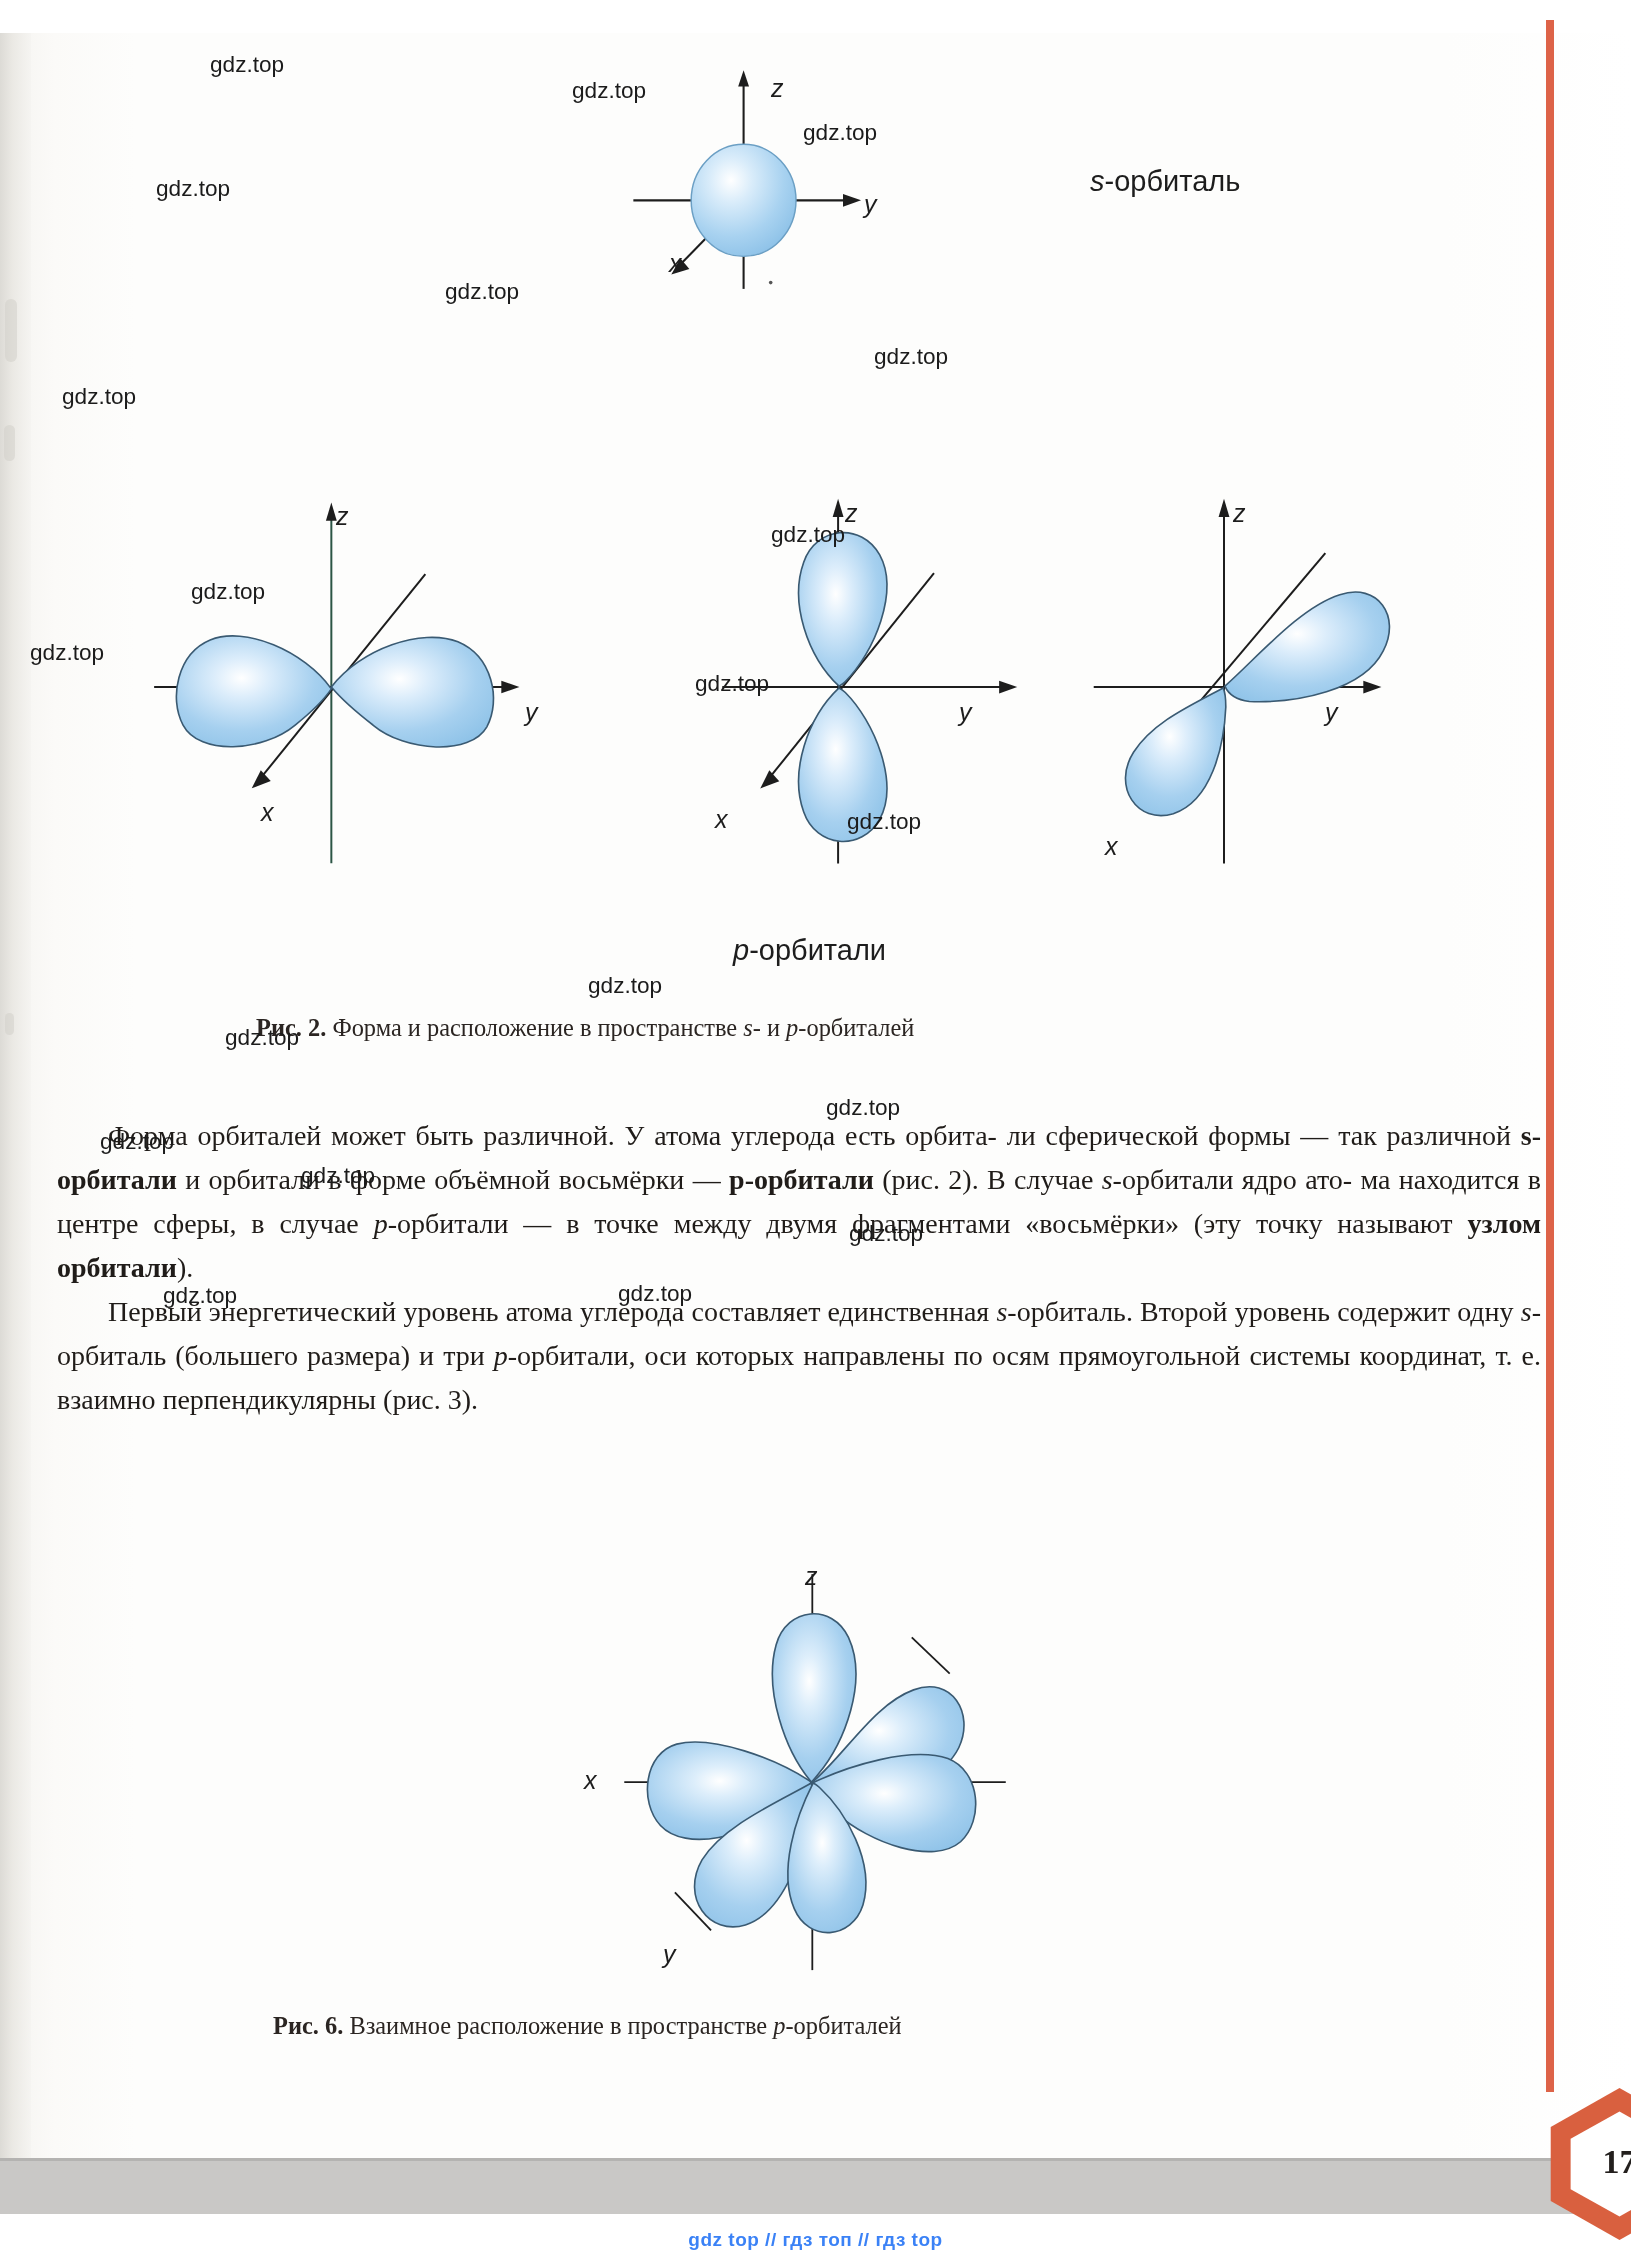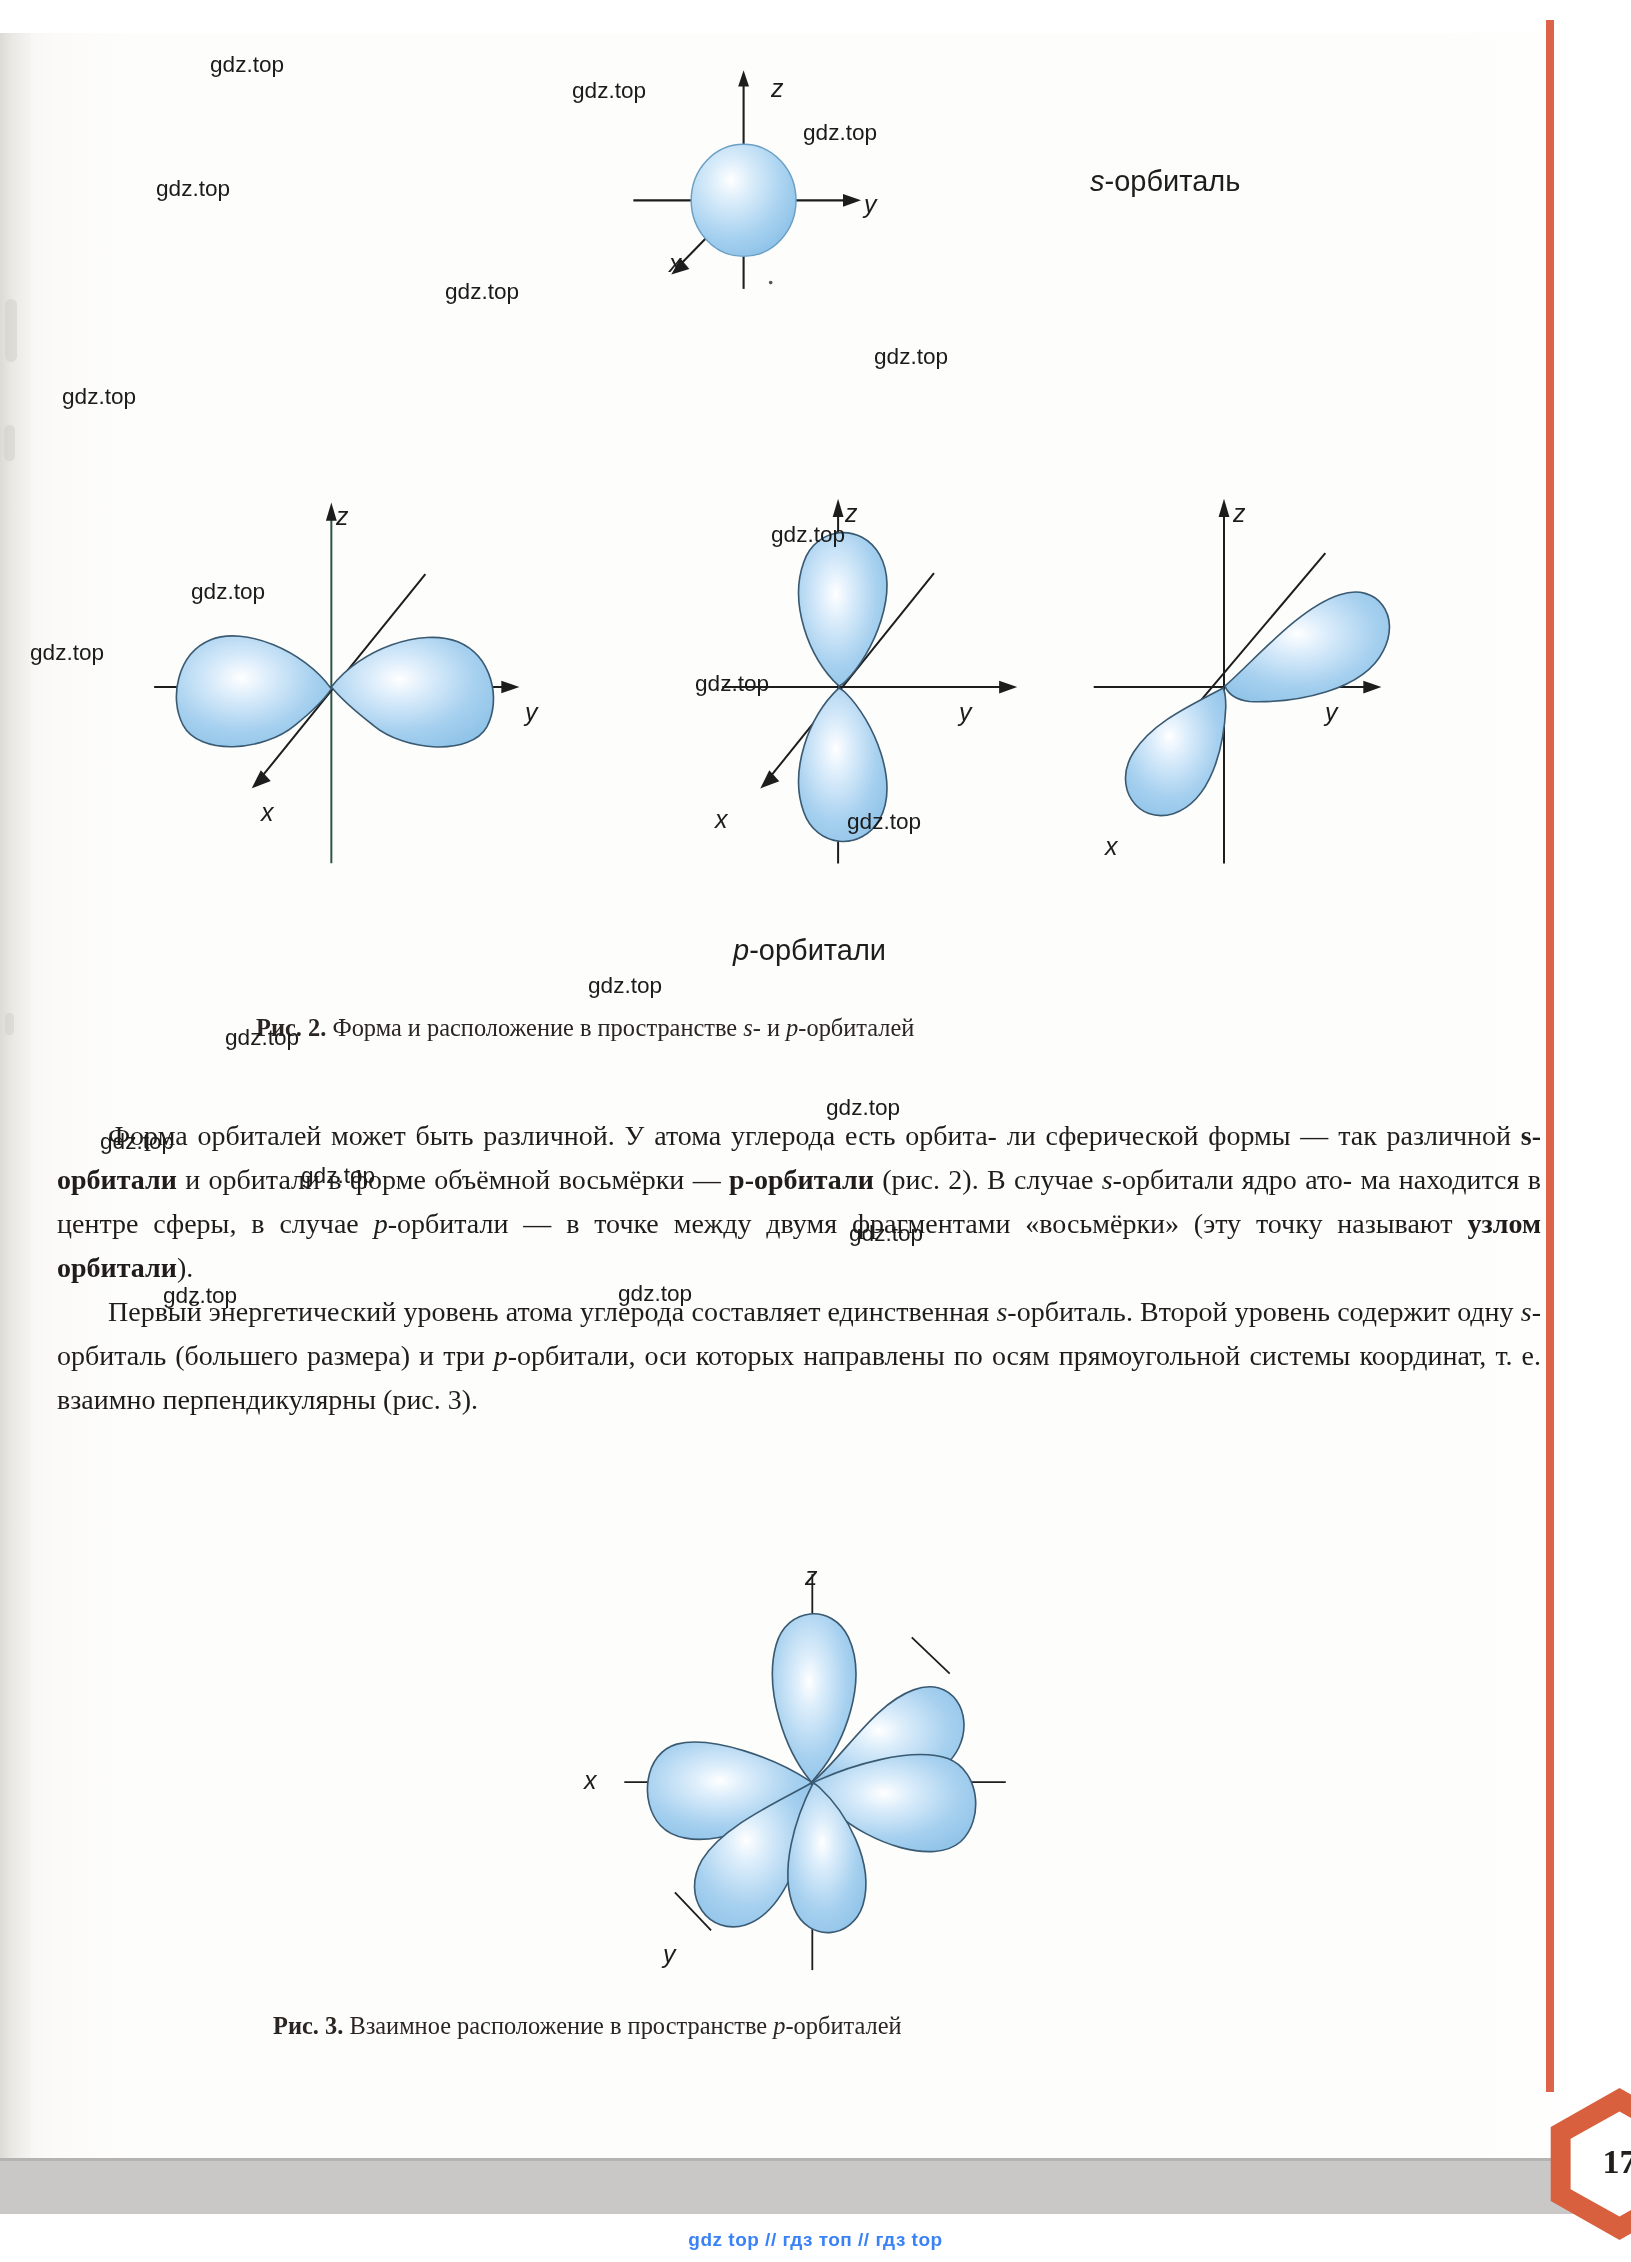--- a/index.html
+++ b/index.html
@@ -279,21 +279,21 @@
       <path d="M277,271 C240,292 180,318 156,356 C132,398 164,440 204,428 C248,414 268,346 278,298 C279,286 278,276 277,271 Z" fill="url(#lobA)" stroke="#3a5a72" stroke-width="1.8"></path>
 
       <path d="M279,271 C260,308 240,368 258,410 C274,448 322,444 334,406 C348,358 314,302 286,276 C283,273 281,272 279,271 Z" fill="url(#lobA)" stroke="#3a5a72" stroke-width="1.8"></path>
     </svg>
   </div>
   <div class="lbl" style="left:805px;top:1562px;"><i>z</i></div>
   <div class="lbl" style="left:584px;top:1766px;"><i>x</i></div>
   <div class="lbl" style="left:663px;top:1940px;"><i>y</i></div>
 
   <div class="caption" style="left:273px;top:2012px;">
-    <b>Рис. 3.</b><span> Взаимное расположение в пространстве </span><i>p</i><span>-орбиталей</span>
+    <b>Рис. 6.</b><span> Взаимное расположение в пространстве </span><i>p</i><span>-орбиталей</span>
   </div>
 
   <div class="grey-band"></div>
 
   <div class="hex-wrap">
     <svg width="143" height="156" viewBox="0 0 158 172" style="position:absolute;left:0;top:0;">
       <polygon points="79,2 155,45 155,127 79,170 3,127 3,45" fill="#d9603f"></polygon>
       <polygon points="79,28 133,58 133,114 79,144 25,114 25,58" fill="#ffffff"></polygon>
     </svg>
     <div class="hex-num">17</div>

